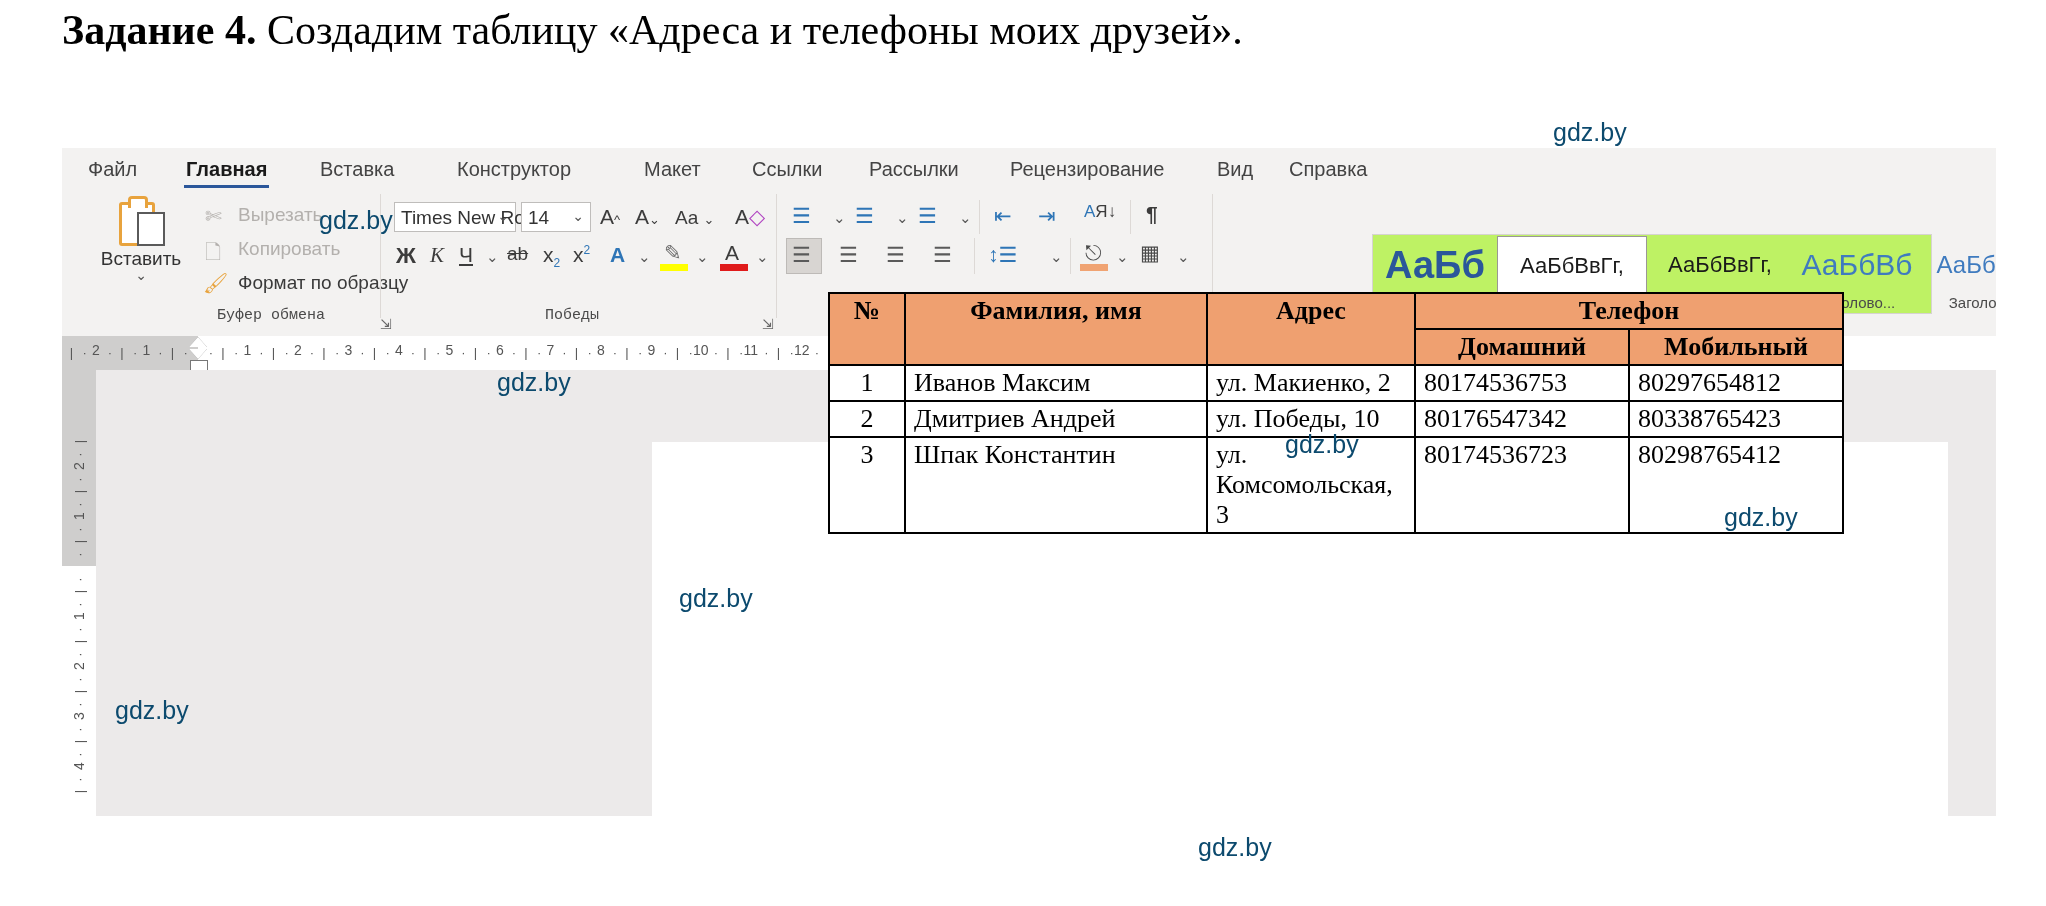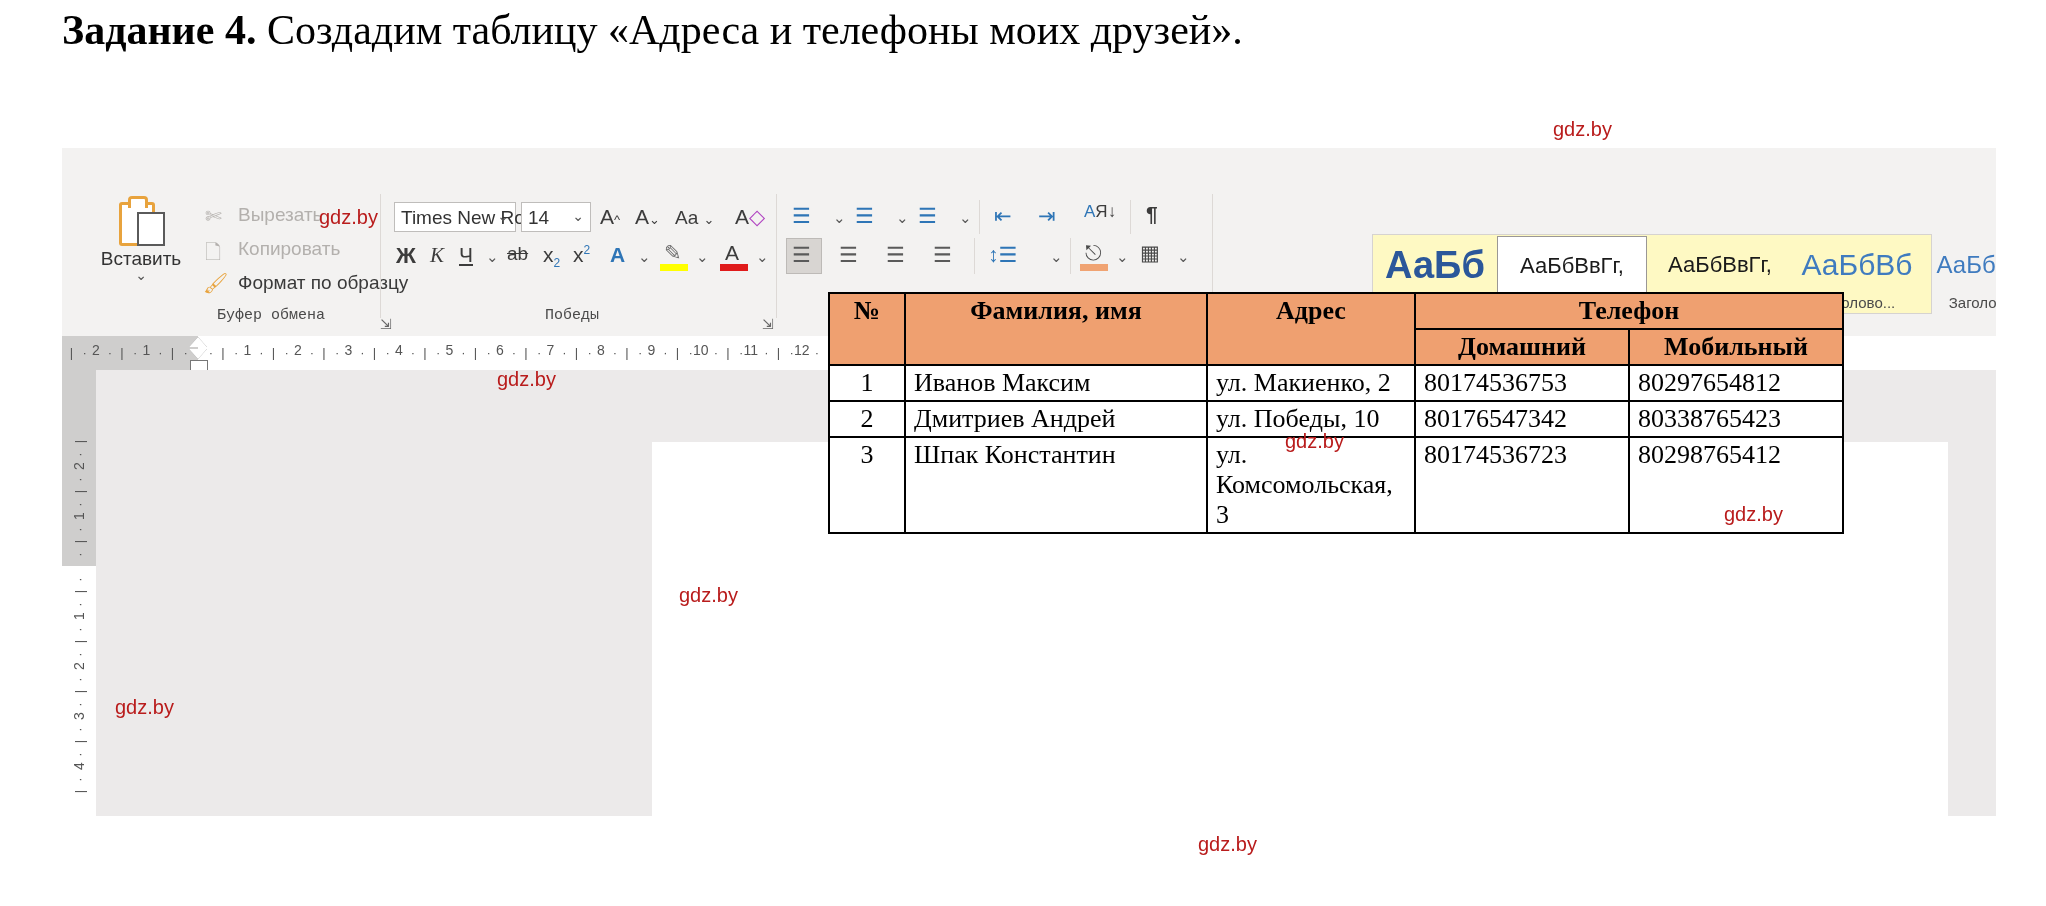--- a/index.html
+++ b/index.html
@@ -16,21 +16,21 @@
     color:#000;white-space:nowrap;
   }
   #task-line{left:62px;top:6px;font-size:42px;}
   #task-line .bold{font-weight:bold;}
   #screenshot-line{left:62px;top:62px;font-size:40px;font-weight:bold;font-style:italic;}
   #bottom-line{left:62px;top:818px;font-size:44px;font-weight:bold;}
 
   
   .wm{
     position:absolute;font-family:"Liberation Sans", sans-serif;
-    font-size:20px;color:#b91c1c;white-space:nowrap;z-index:40;
+    font-size:25px;color:#0c4a6e;white-space:nowrap;z-index:40;
   }
 
   
   .word{
     position:absolute;left:62px;top:148px;width:1934px;height:668px;
     background:#f3f2f1;overflow:hidden;
   }
 
   
   .tabs{position:absolute;left:0;top:0;width:1934px;height:40px;background:#f3f2f1;}
@@ -88,21 +88,21 @@
     position:absolute;font-size:21px;color:#3c3c3c;white-space:nowrap;
   }
   .ico.small{font-size:15px;color:#555;}
   .ico.blue{color:#2e75b6;}
   .sq{position:absolute;box-sizing:border-box;}
   .pressed{background:#d8d5d2;border:1px solid #bdbab7;}
 
   
   .gal{
     position:absolute;left:1310px;top:46px;width:560px;height:80px;
-    background:#fef9c3;border:1px solid #d6d3d0;box-sizing:border-box;
+    background:#bef264;border:1px solid #d6d3d0;box-sizing:border-box;
   }
   .stylebox{position:absolute;top:1px;height:92px;box-sizing:border-box;text-align:center;}
   .stylebox.sel{border:1px solid #9a9795;background:#fff;}
   .stylebox .prev{font-size:30px;line-height:58px;overflow:hidden;white-space:nowrap;}
   .stylebox .nm{font-size:15px;color:#4a4a4a;white-space:nowrap;overflow:hidden;}
 
   
   .ruler-h{
     position:absolute;left:0;top:188px;width:1934px;height:34px;background:#fff;
     border-bottom:1px solid #e3e0dd;overflow:hidden;
@@ -163,20 +163,32 @@
 </head>
 <body>
 
 <div class="page">
 
   <div class="heading-line" id="task-line"><span class="bold">Задание 4.</span><span> Создадим таблицу «Адреса и телефоны моих друзей».</span></div>
 
 
   <div class="word">
 
+    <div class="tabs" id="tabbar">
+        <div class="tab" style="left: 24px;">Файл</div>
+        <div class="tab active" style="left: 122px;">Главная</div>
+        <div class="tab" style="left: 256px;">Вставка</div>
+        <div class="tab" style="left: 393px;">Конструктор</div>
+        <div class="tab" style="left: 580px;">Макет</div>
+        <div class="tab" style="left: 688px;">Ссылки</div>
+        <div class="tab" style="left: 805px;">Рассылки</div>
+        <div class="tab" style="left: 946px;">Рецензирование</div>
+        <div class="tab" style="left: 1153px;">Вид</div>
+        <div class="tab" style="left: 1225px;">Справка</div>
+      </div>
 
     <div class="ribbon">
 
       <div class="paste">
         <div class="clip-icon">
           <div class="board"></div>
             <div class="clipTop"></div>
             <div class="sheet"></div>
         </div>
         <div class="lbl">Вставить</div>

